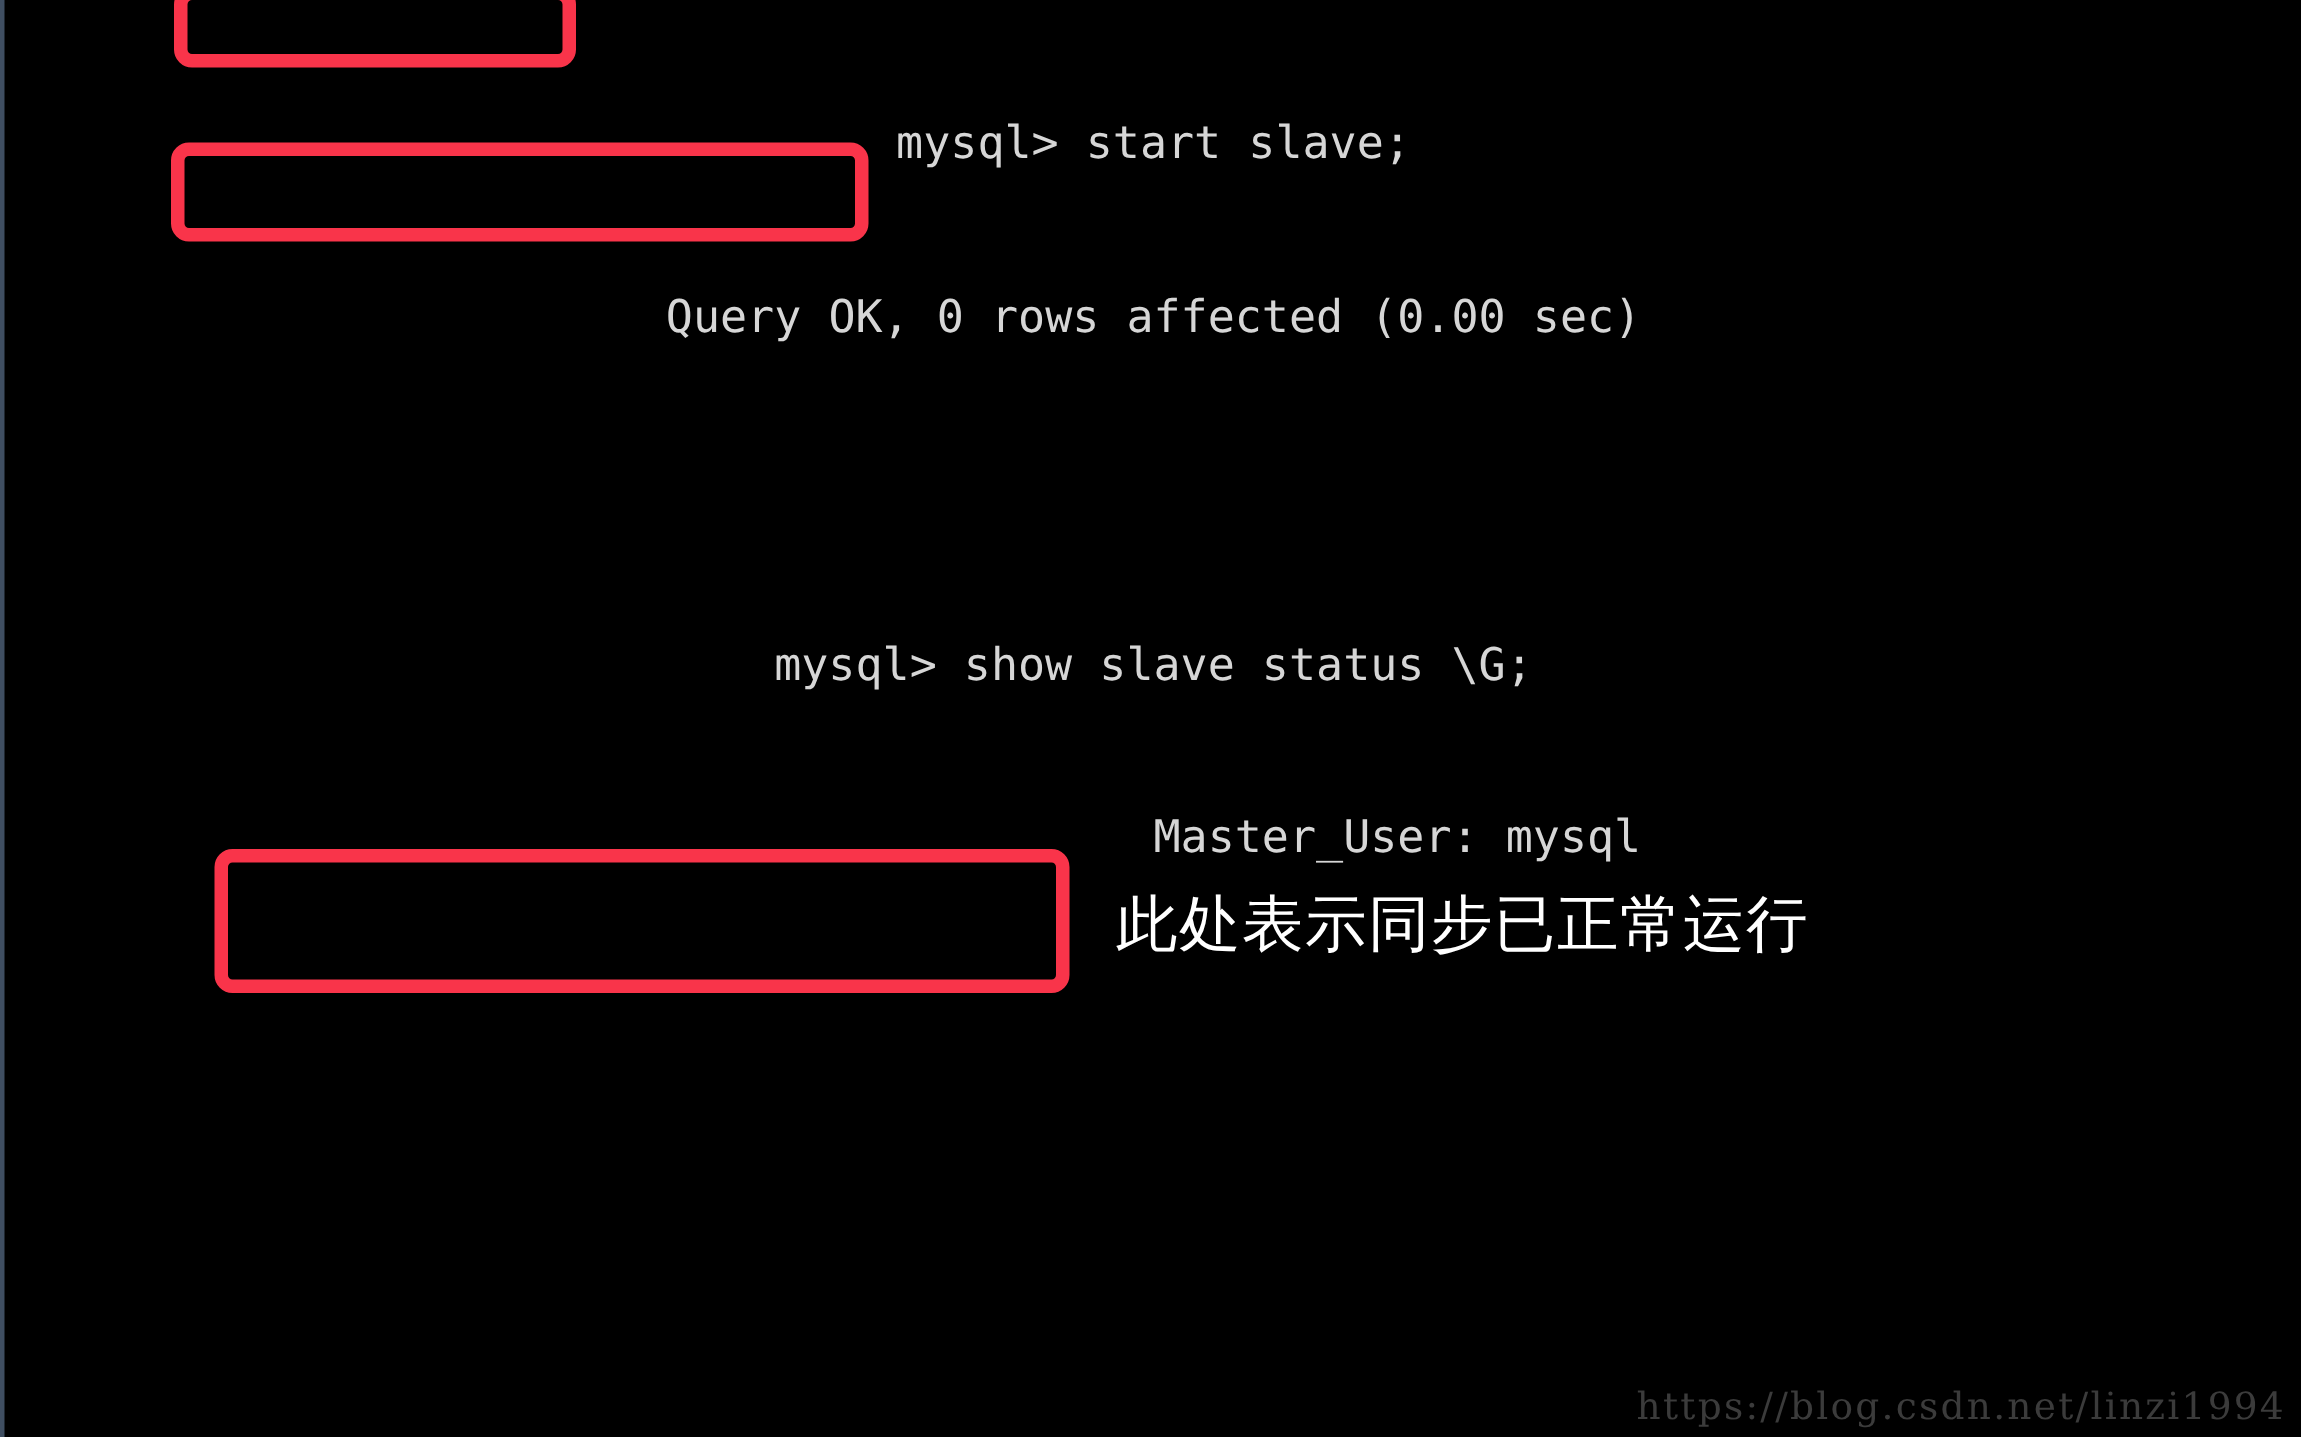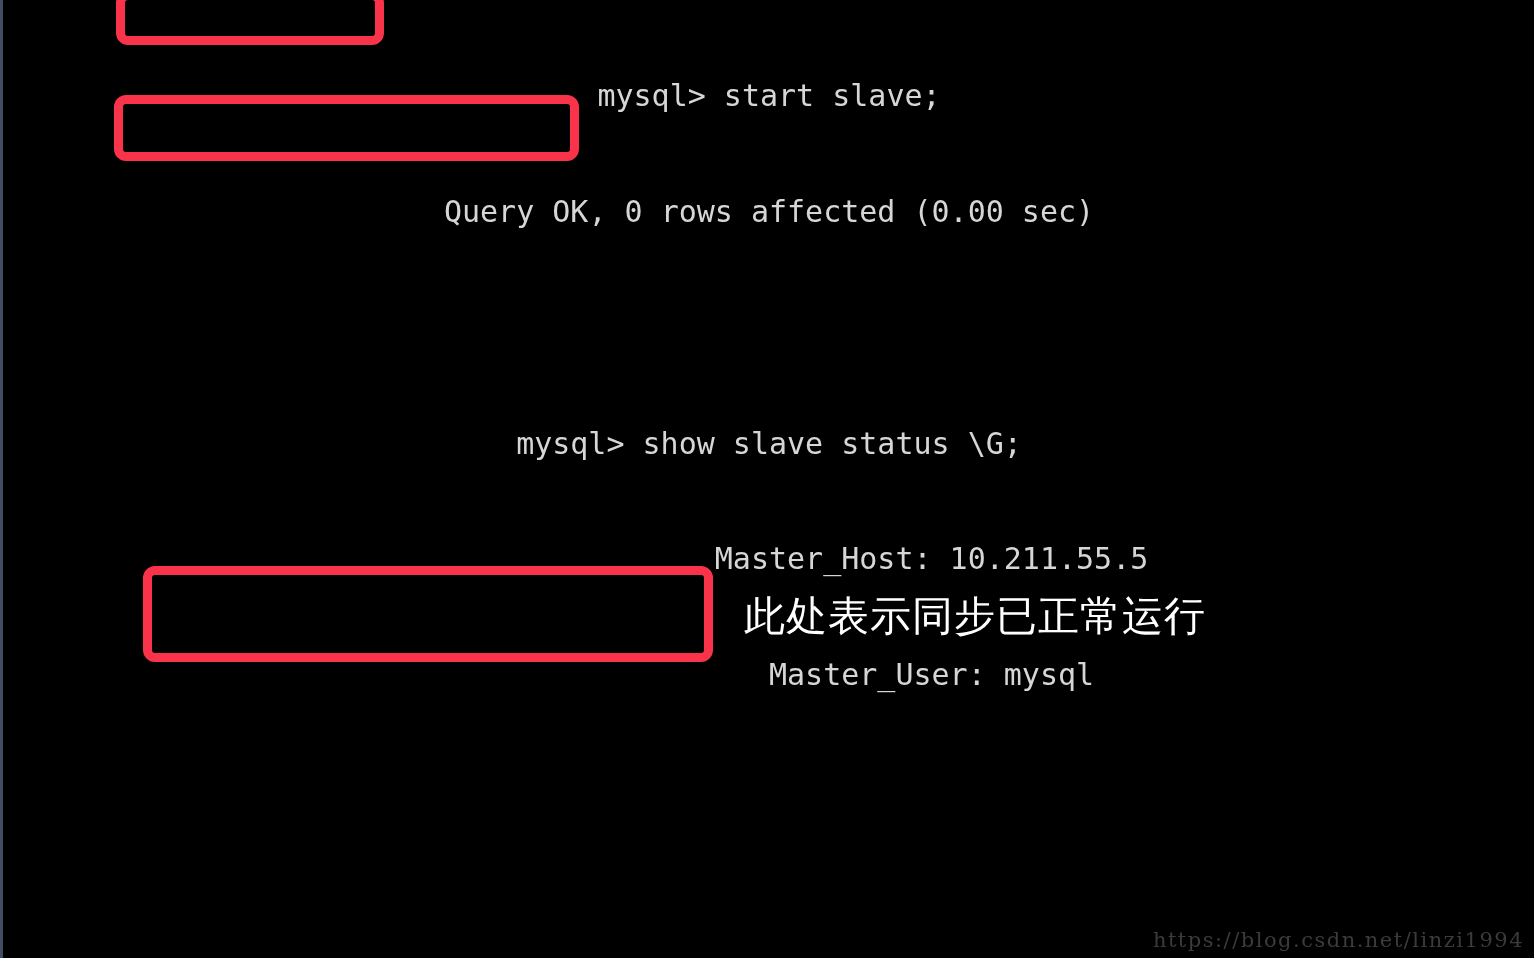--- a/index.html
+++ b/index.html
@@ -72,39 +72,38 @@
     letter-spacing: 1px;
     white-space: pre;
   }
 
   
   .watermark {
     position: absolute;
     right: 10px;
     bottom: 6px;
     font-family: "DejaVu Serif", "Liberation Serif", serif;
-    font-size: 21px;
+    font-size: 25px;
     letter-spacing: 1.5px;
     color: #3b3b3b;
     white-space: pre;
   }
 </style>
 </head>
 <body>
 
 <div id="screen">
 
   <div class="left-edge"></div>
 
   <div class="term">
     <div class="line">mysql&gt; start slave;</div>
     <div class="line">Query OK, 0 rows affected (0.00 sec)</div>
     <div class="line blank"></div>
     <div class="line">mysql&gt; show slave status \G;</div>
-    <div class="line">                  Master_Host: 10.211.55.5</div>
     <div class="line">                  Master_User: mysql</div>
     
     
     
     
     
     
     
     
     

